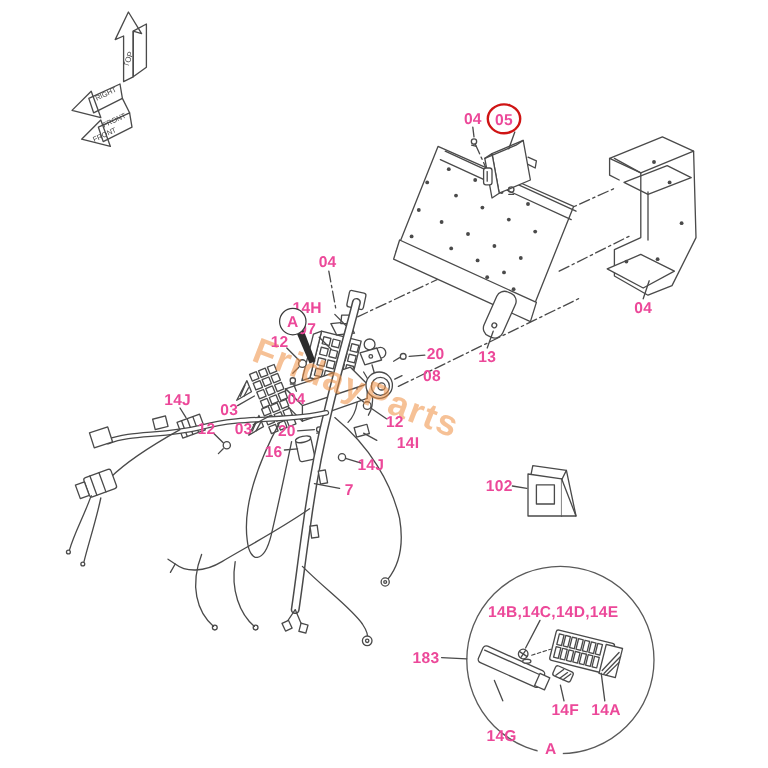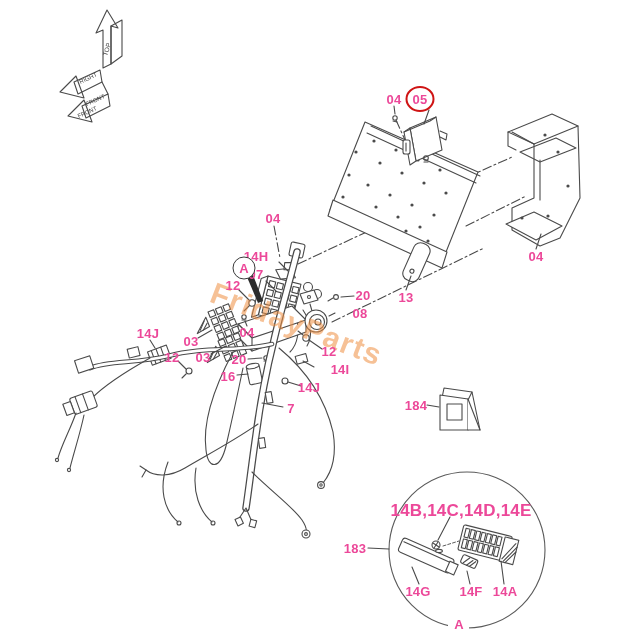--- a/index.html
+++ b/index.html
@@ -8,21 +8,21 @@
     font-family:"Liberation Sans",sans-serif;overflow:hidden;
   }
   svg{position:absolute;left:0;top:0;}
   .lineart{stroke:#4a4a4a;stroke-width:1.1;fill:none;stroke-linejoin:round;stroke-linecap:round;}
   .callout{
     position:absolute;transform:translate(-50%,-50%);
     font-size:13px;color:#ec4899;white-space:nowrap;letter-spacing:.2px;line-height:1;
     z-index:5;
     font-weight:bold;
   }
-  .callout.small{font-size:17px;text-align:center;}
+  .callout.small{font-size:13px;text-align:center;}
   .circled{
     border:1.5px solid #3a3a3a;border-radius:50%;
     width:21px;height:21px;display:flex;align-items:center;justify-content:center;background:#fff;
   }
   .red-circled{
     border:2.6px solid #cf1414;border-radius:50%;
     width:25px;height:22px;display:flex;align-items:center;justify-content:center;background:#fff;
   }
   .watermark{
     position:absolute;left:218px;top:276px;z-index:4;
@@ -387,19 +387,19 @@
 <div class="callout" style="left:191px;top:341px">03</div>
 <div class="callout" style="left:203px;top:357px">03</div>
 <div class="callout" style="left:148px;top:333px">14J</div>
 <div class="callout" style="left:172px;top:357px">12</div>
 <div class="callout" style="left:329px;top:351px">12</div>
 <div class="callout" style="left:239px;top:359px">20</div>
 <div class="callout" style="left:228px;top:376px">16</div>
 <div class="callout" style="left:340px;top:369px">14I</div>
 <div class="callout" style="left:309px;top:387px">14J</div>
 <div class="callout" style="left:291px;top:408px">7</div>
-<div class="callout" style="left:416px;top:405px">184</div>
+<div class="callout" style="left:416px;top:405px">102</div>
 <div class="callout" style="left:355px;top:548px">183</div>
 <div class="callout small" style="left:461px;top:510px">14B,14C,14D,14E</div>
-<div class="callout" style="left:418px;top:591px">14G</div>
+<div class="callout" style="left:418px;top:613px">14G</div>
 <div class="callout" style="left:471px;top:591px">14F</div>
 <div class="callout" style="left:505px;top:591px">14A</div>
 <div class="callout" style="left:459px;top:624px">A</div>
 
 </body></html>

